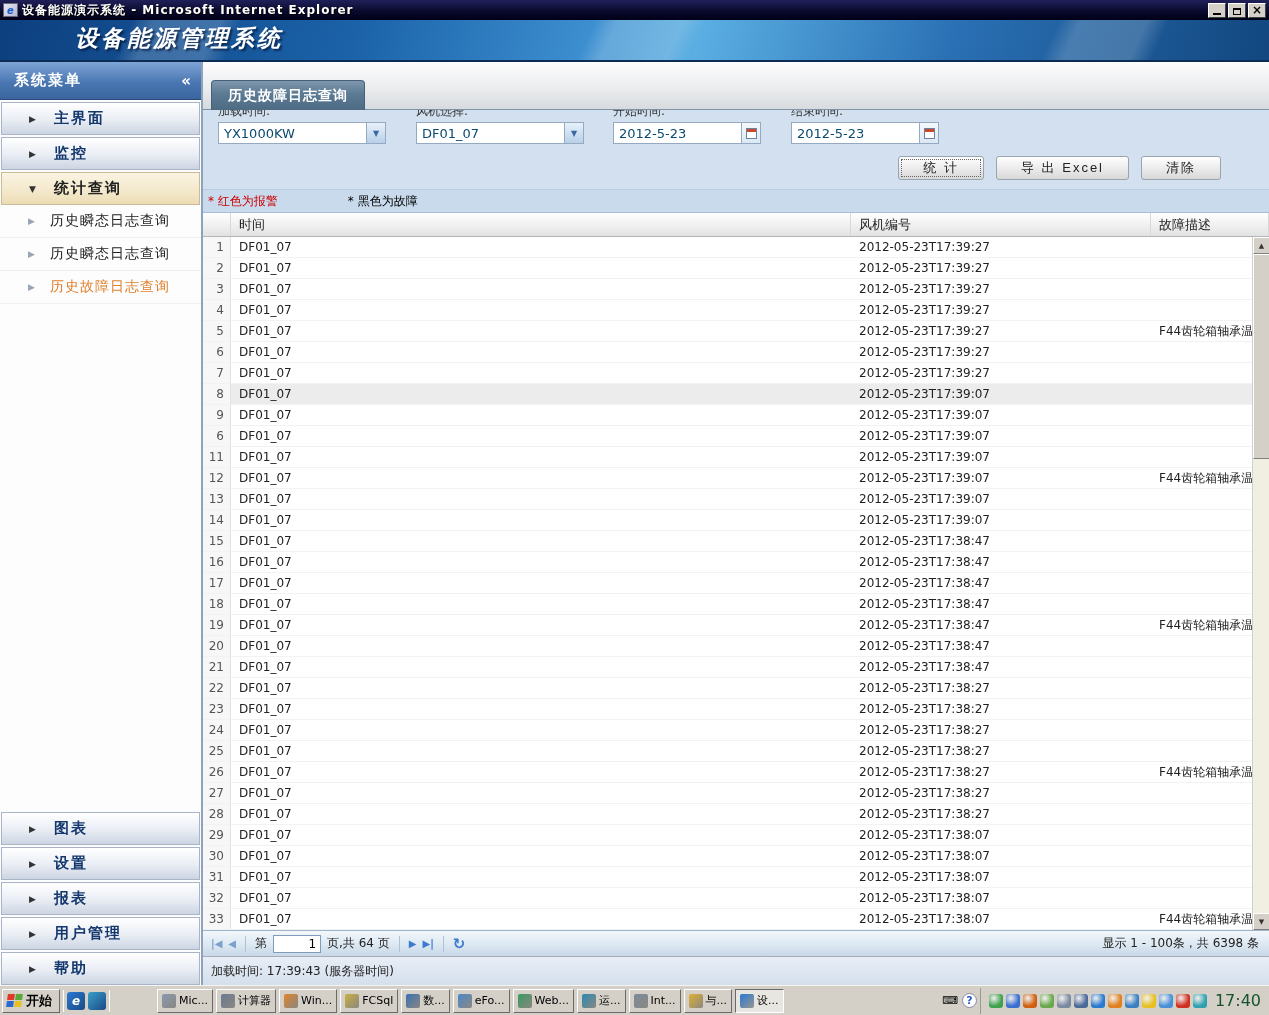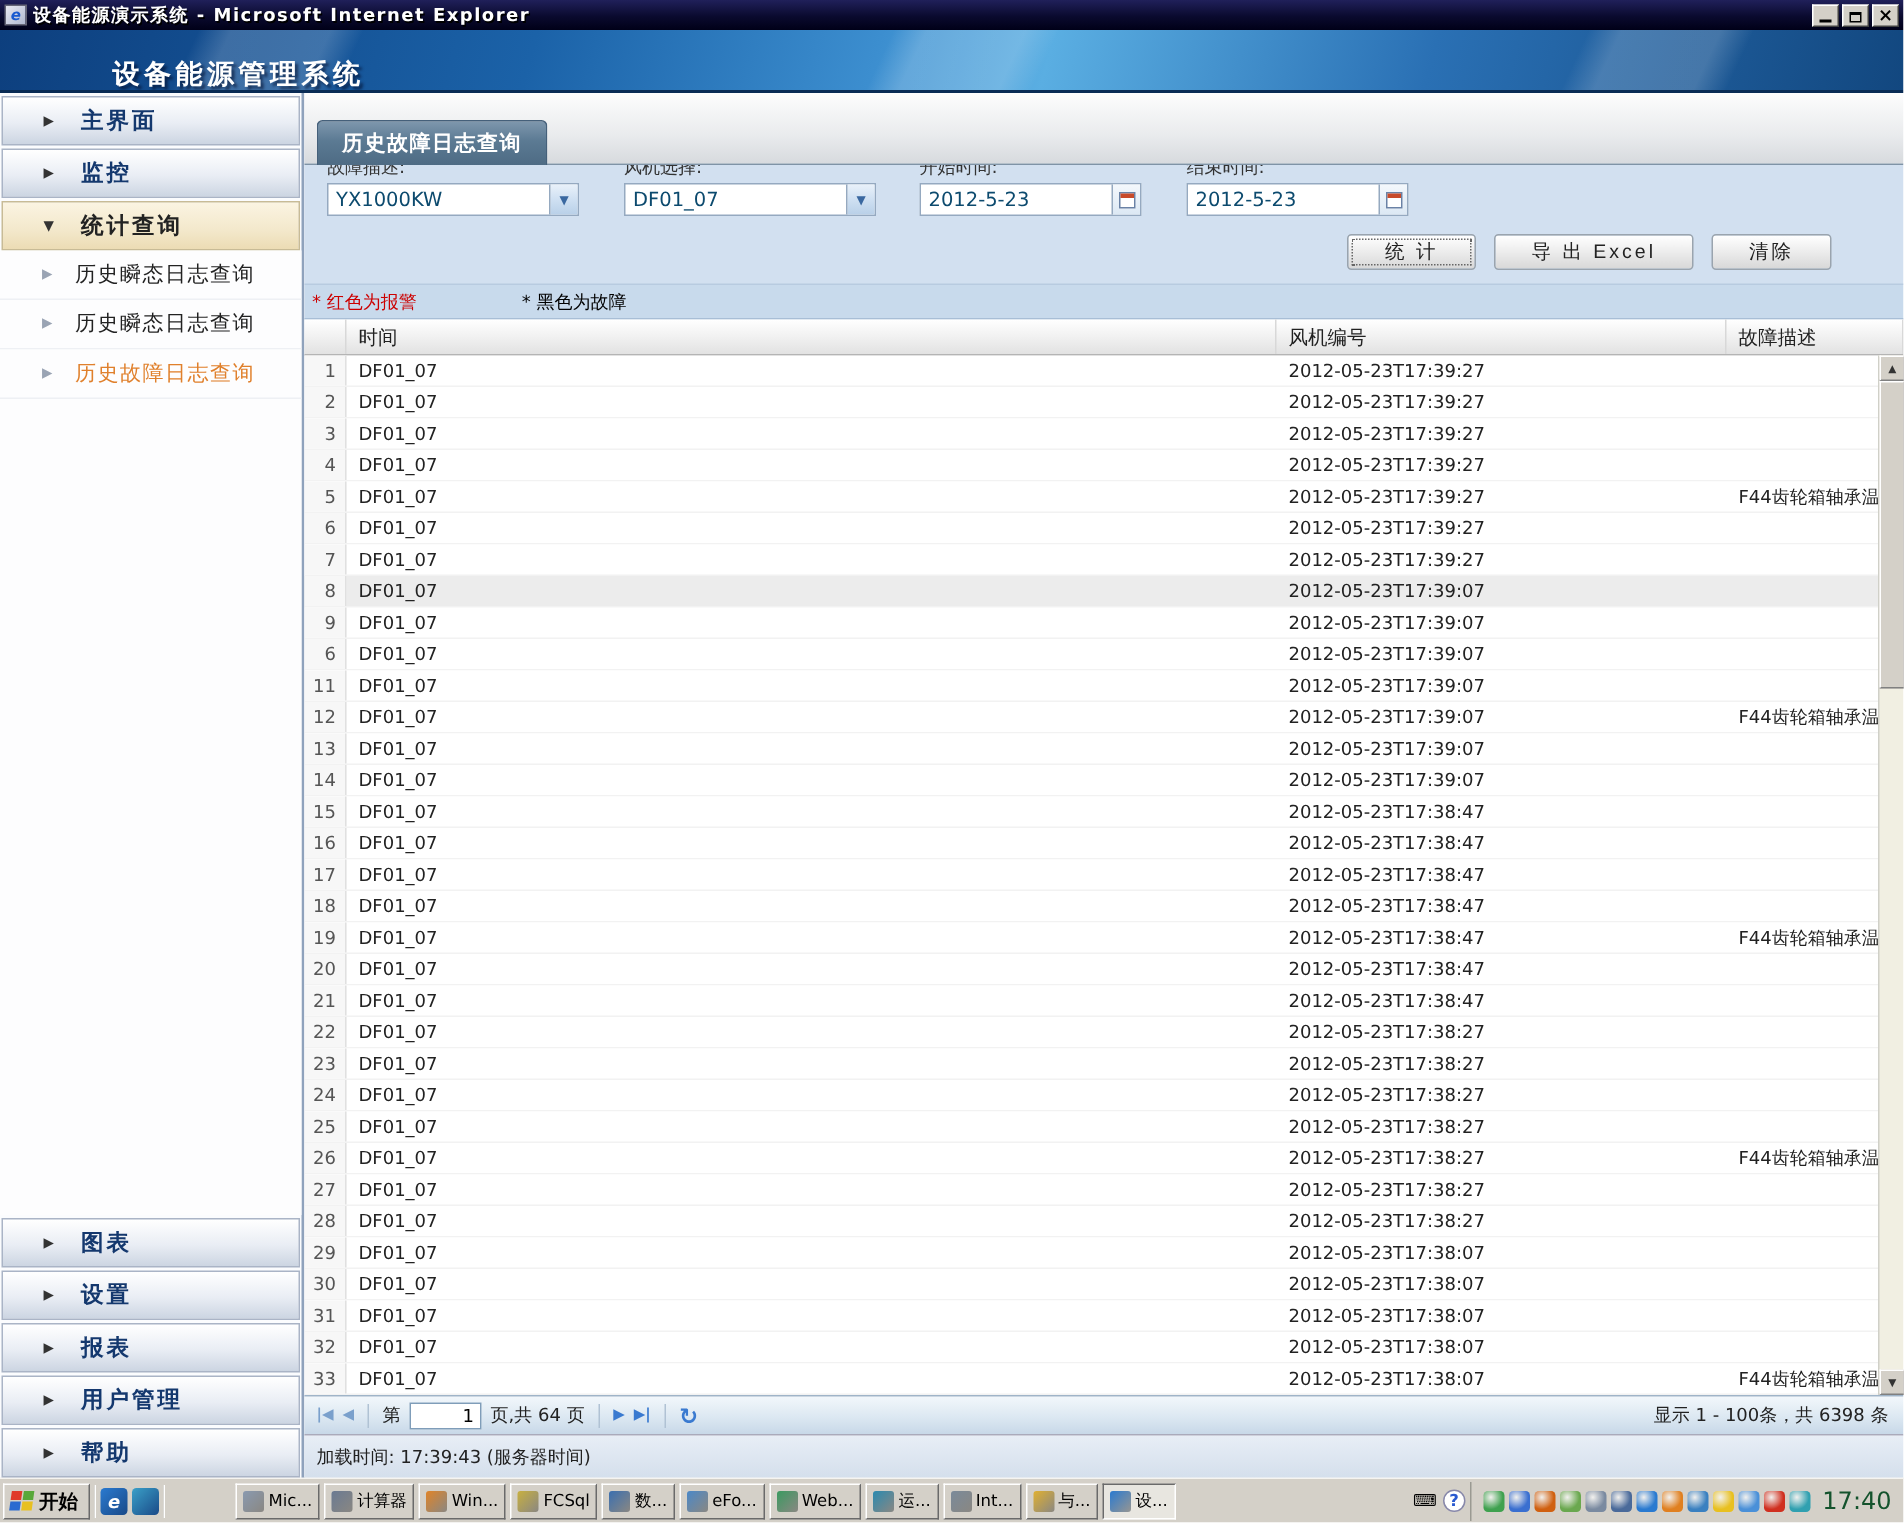--- a/index.html
+++ b/index.html
@@ -18,21 +18,21 @@
     display:flex; align-items:flex-end; justify-content:center; font-size:10px; line-height:10px; color:#000; cursor:default; }
   .win-btn .mini-bar { width:8px; height:2px; background:#000; margin:0 auto 2px; display:block; }
   .win-btn .rest-box { width:8px; height:7px; border:1px solid #000; border-top-width:2px; margin-bottom:2px; display:block; }
   .win-btn.close { align-items:center; font-weight:bold; font-size:12px; }
 
   
   .banner { height:42px; background:linear-gradient(105deg,#0d3f7e 0%,#1b62a8 28%,#3c8ecf 46%,#5aaee2 55%,#2a70b4 75%,#12477f 100%);
     position:relative; overflow:hidden; border-bottom:2px solid #0a2c55; }
   .banner::before { content:""; position:absolute; inset:0;
     background:repeating-linear-gradient(115deg, rgba(255,255,255,0) 0 120px, rgba(255,255,255,.18) 140px 200px, rgba(255,255,255,0) 220px 420px); }
-  .banner-title { position:absolute; left:75px; top:17px; color:#fff; font-size:18px; font-weight:bold; 
+  .banner-title { position:absolute; left:75px; top:3px; color:#fff; font-size:23px; font-weight:bold; font-style:italic;
     letter-spacing:3px; text-shadow:2px 2px 2px rgba(0,10,40,.65); }
 
   
   .content { display:flex; height:923px; }
 
   
   .sidebar { width:203px; background:#fbfcfe; border-right:2px solid #8fa2bc; display:flex; flex-direction:column; }
   .sb-header { height:38px; background:linear-gradient(180deg,#7fa5d6 0%,#4a77b2 55%,#3a659e 100%);
     color:#fff; font-weight:bold; font-size:15px; display:flex; align-items:center; padding:0 10px 0 14px; letter-spacing:2px;
     border-bottom:1px solid #2a4a7a; }
@@ -151,20 +151,24 @@
   </span>
 </div>
 
 <div class="banner">
   <div class="banner-title">设备能源管理系统</div>
 </div>
 
 <div class="content">
 
   <div class="sidebar">
+    <div class="sb-header">
+      <span>系统菜单</span>
+      <span class="collapse">«</span>
+    </div>
     <div id="sb-top">
         <div class="sb-item">
           <span class="arr">▶</span>
           <span>主界面</span>
         </div>
         <div class="sb-item">
           <span class="arr">▶</span>
           <span>监控</span>
         </div>
         <div class="sb-item expanded">
@@ -213,21 +217,21 @@
 
   <div class="main">
     <div class="tabstrip">
       <span class="tab">历史故障日志查询</span>
     </div>
 
     <div class="filterbar">
       <div id="filters">
           <div class="filter-group" style="left: 15px; width: 168px;">
             <div class="filter-label-clip">
-              <span>故障描述:</span>
+              <span>加载时间:</span>
             </div>
             <div class="field">
               <span class="val">YX1000KW</span>
               <span class="trigger">▼</span>
             </div>
           </div>
           <div class="filter-group" style="left: 213px; width: 168px;">
             <div class="filter-label-clip">
               <span>风机选择:</span>
             </div>

